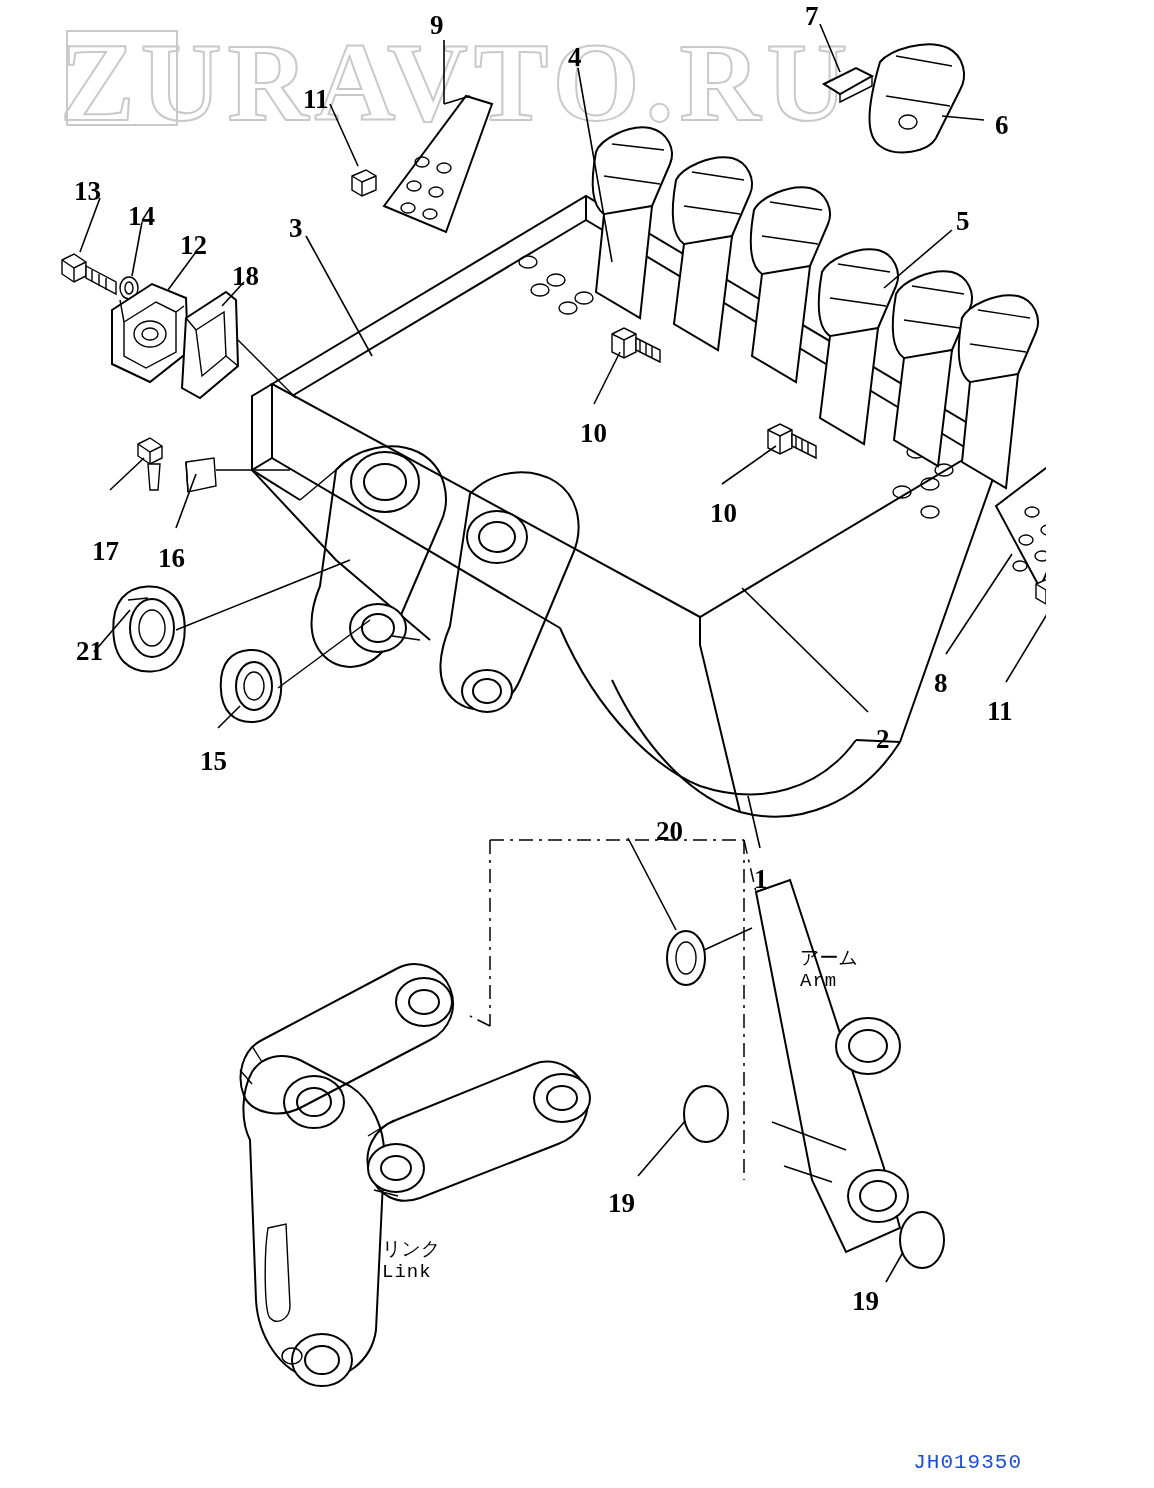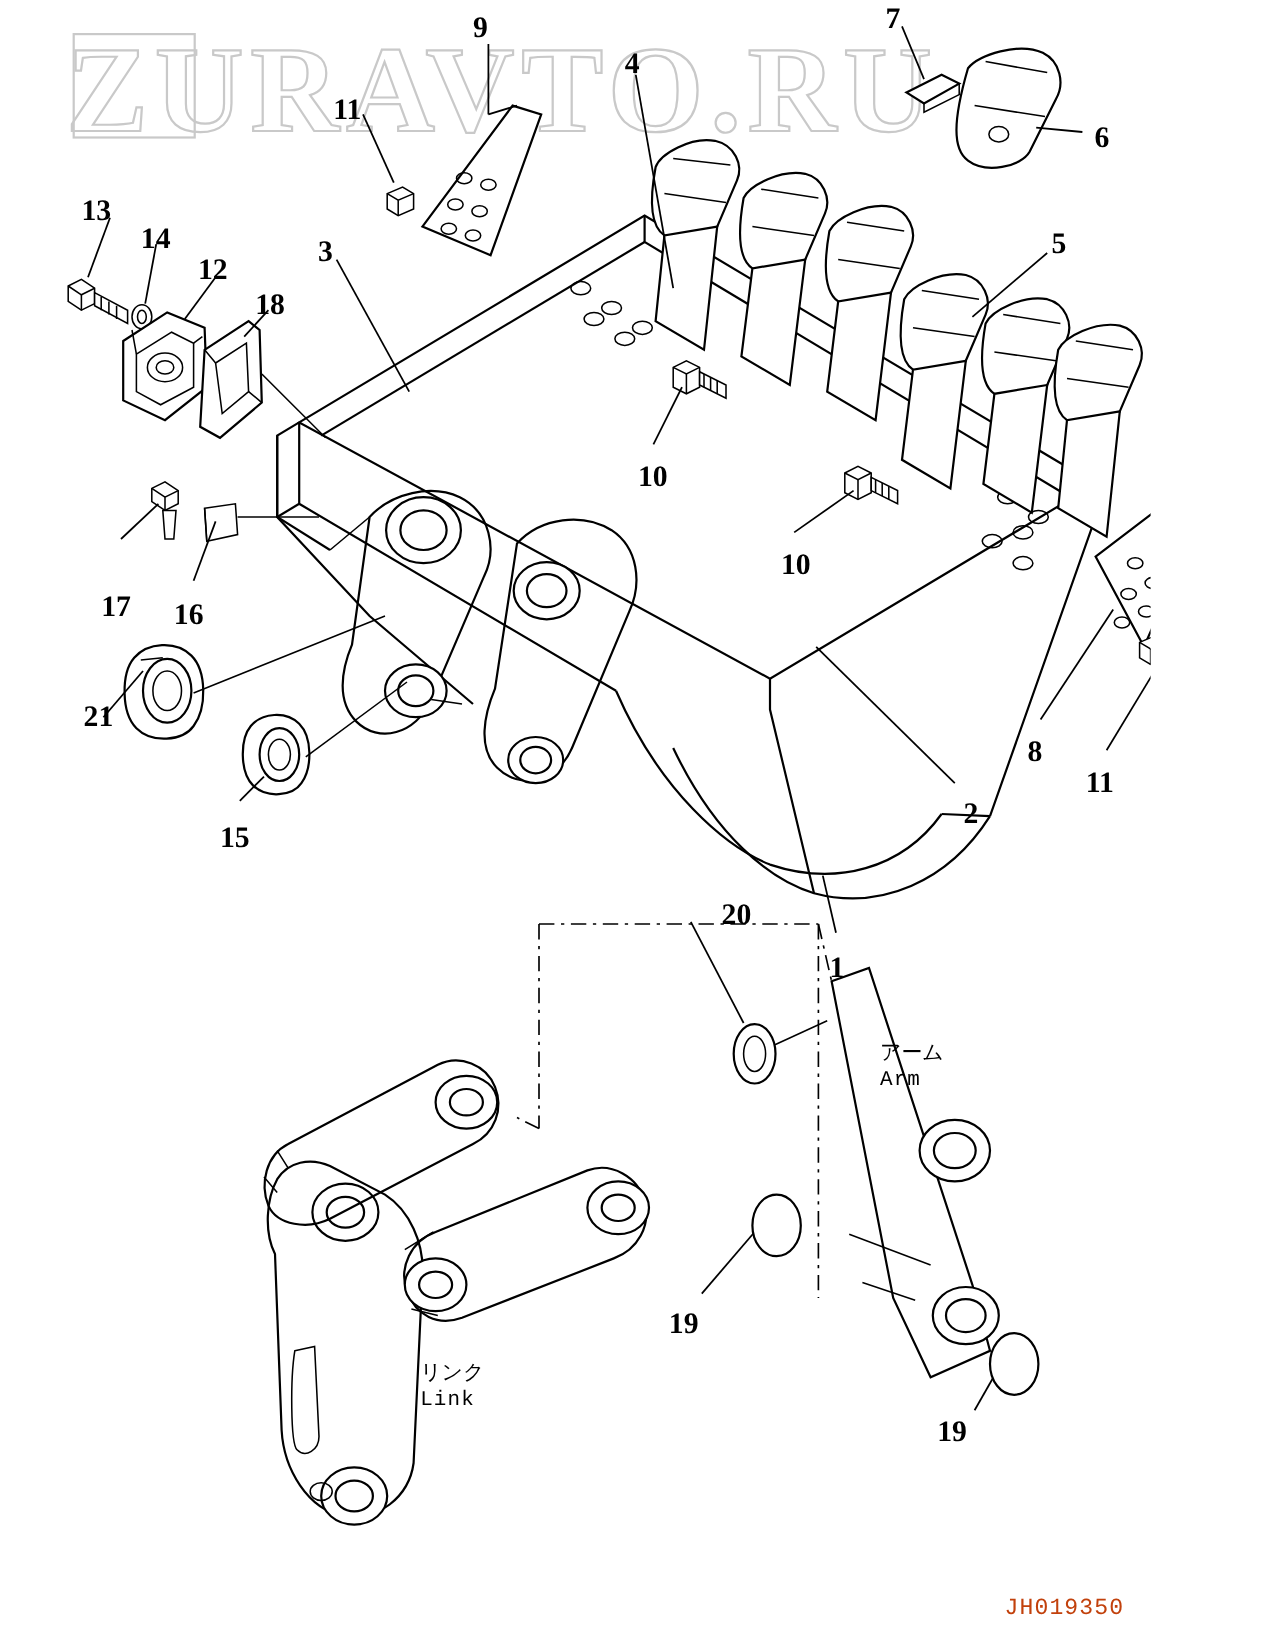--- a/index.html
+++ b/index.html
@@ -68,21 +68,21 @@
     letter-spacing: 1px;
   }
   
   .drawing-code {
     position: absolute;
     right: 24px;
     bottom: 14px;
     font-family: "Liberation Mono", monospace;
     font-size: 21px;
     letter-spacing: 1px;
-    color: #c2410c;
+    color: #1d4ed8;
   }
   svg.art {
     position: absolute;
     left: 0;
     top: 0;
     width: 1154px;
     height: 1488px;
   }
   svg.art * {
     vector-effect: non-scaling-stroke;

